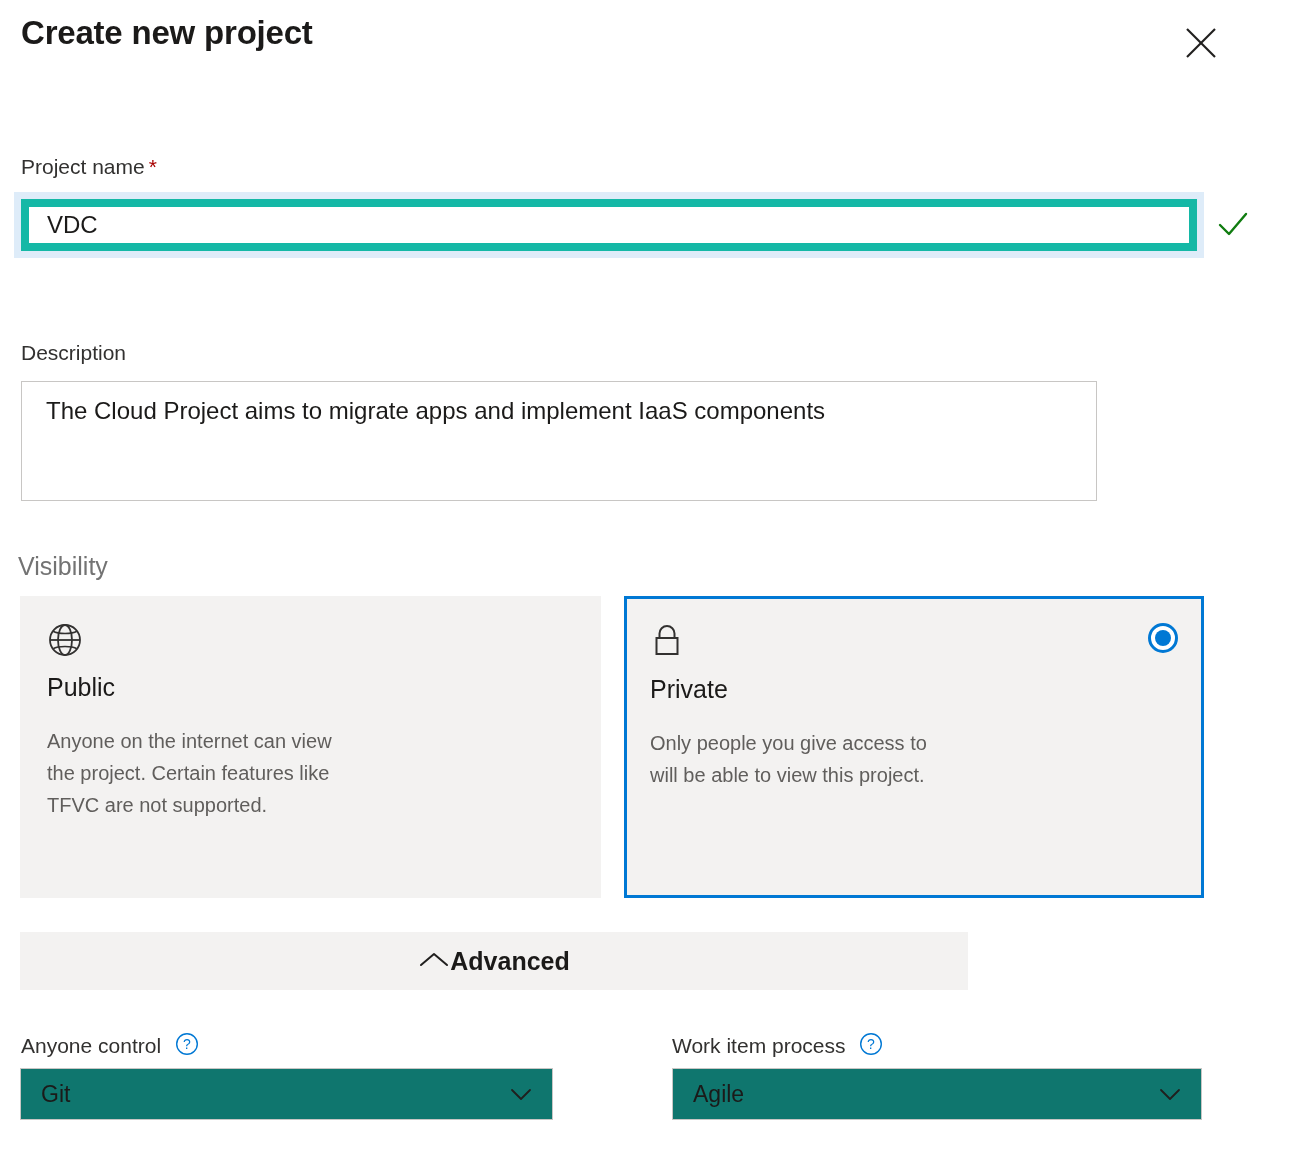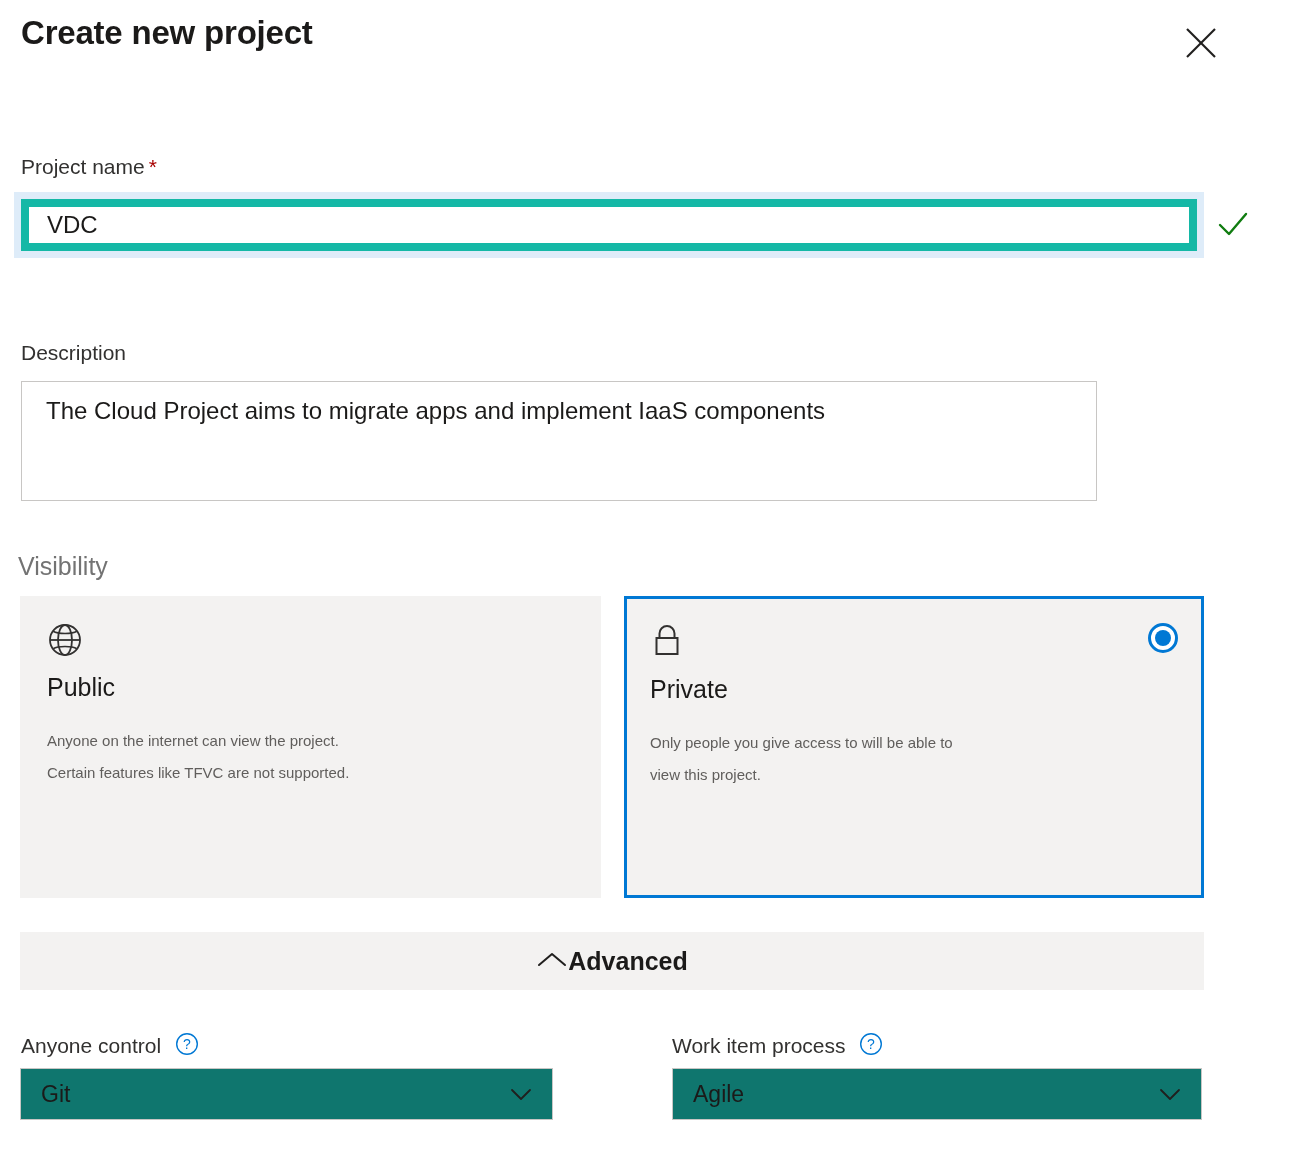--- a/index.html
+++ b/index.html
@@ -164,21 +164,21 @@
     top: 76px;
     font-size: 25px;
     color: #1b1a19;
   }
   .vis-card.private .vis-title { left: 23px; }
   .vis-desc {
     position: absolute;
     left: 26px;
     top: 128px;
     width: 310px;
-    font-size: 15px;
+    font-size: 20px;
     line-height: 32px;
     color: #605e5c;
   }
   .vis-card.private .vis-desc { left: 23px; }
   .radio-indicator {
     position: absolute;
     right: 23px;
     top: 24px;
     width: 30px;
     height: 30px;
@@ -196,21 +196,21 @@
     height: 16px;
     border-radius: 50%;
     background: #0078d4;
   }
 
   
   .advanced-bar {
     position: absolute;
     left: 20px;
     top: 932px;
-    width: 1184px;
+    width: 948px;
     height: 58px;
     background: #f3f2f1;
     display: flex;
     align-items: center;
     justify-content: center;
     cursor: pointer;
     border: none;
     padding: 8px;
     font-family: "Liberation Sans", sans-serif;
   }

